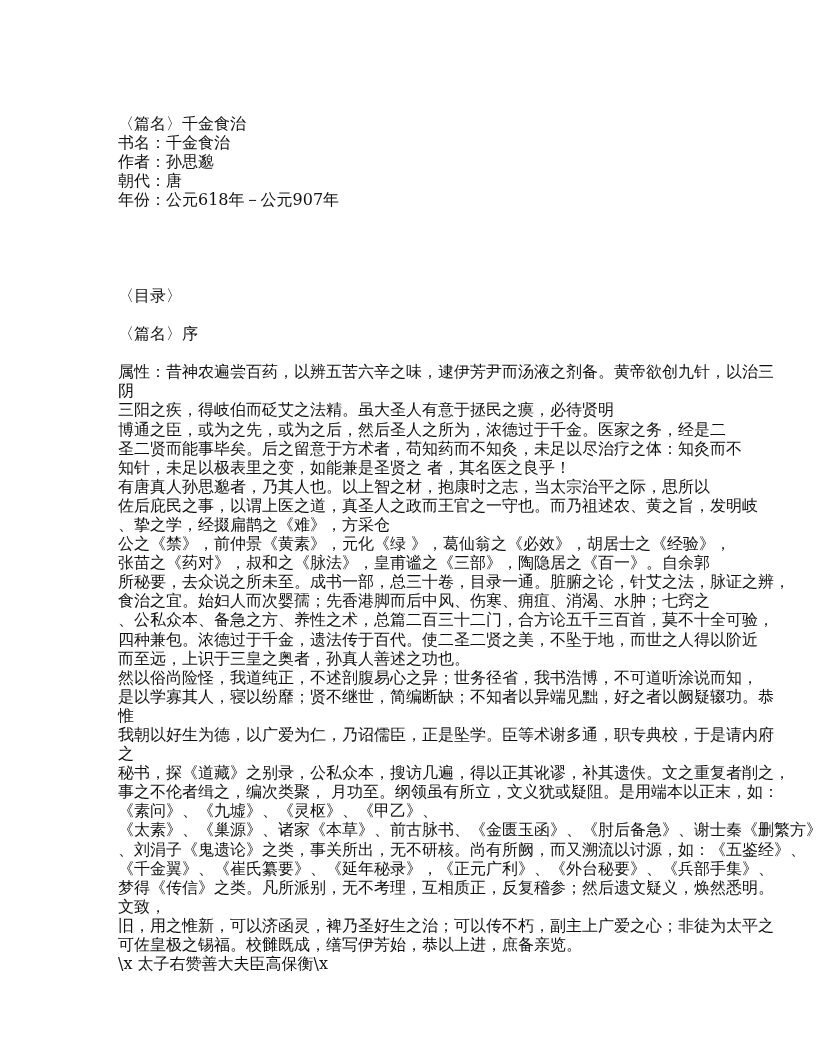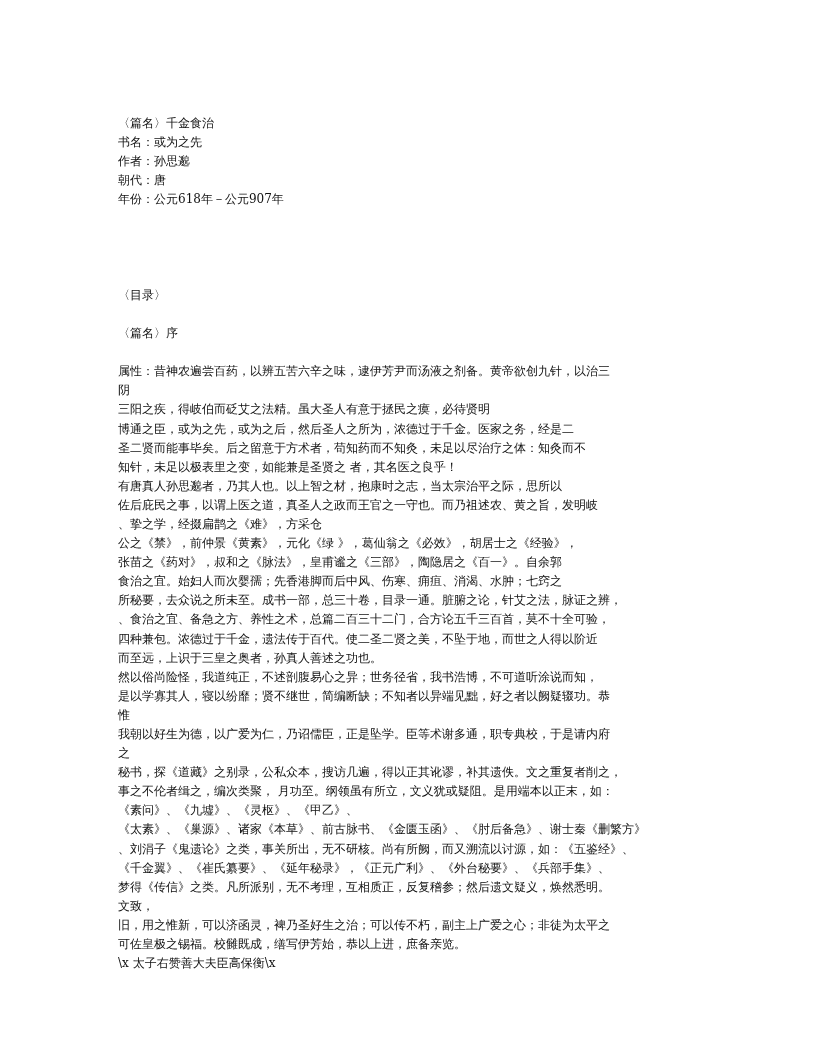--- a/index.html
+++ b/index.html
@@ -15,36 +15,36 @@
       font-family: "DejaVu Serif", "Liberation Serif", serif;
       color: #111111;
     }
     .page {
       position: absolute;
       left: 118px;
       top: 114px;
       width: 590px;
     }
     .line {
-      font-size: 12px;
+      font-size: 16px;
       line-height: 19.1px;
       height: 19.1px;
       white-space: nowrap;
       letter-spacing: 0px;
     }
     .blank {
       height: 19.1px;
     }
   </style>
 </head>
 <body>
 
 <div class="page">
   <div class="line">〈篇名〉千金食治</div>
-  <div class="line">书名：或为之先</div>
+  <div class="line">书名：千金食治</div>
   <div class="line">作者：孙思邈</div>
   <div class="line">朝代：唐</div>
   <div class="line">年份：公元618年－公元907年</div>
 
   <div class="blank"></div>
   <div class="blank"></div>
   <div class="blank"></div>
   <div class="blank"></div>
 
   <div class="line">〈目录〉</div>
@@ -57,23 +57,23 @@
     <div class="line">阴</div>
     <div class="line">三阳之疾，得岐伯而砭艾之法精。虽大圣人有意于拯民之瘼，必待贤明</div>
     <div class="line">博通之臣，或为之先，或为之后，然后圣人之所为，浓德过于千金。医家之务，经是二</div>
     <div class="line">圣二贤而能事毕矣。后之留意于方术者，苟知药而不知灸，未足以尽治疗之体：知灸而不</div>
     <div class="line">知针，未足以极表里之变，如能兼是圣贤之 者，其名医之良乎！</div>
     <div class="line">有唐真人孙思邈者，乃其人也。以上智之材，抱康时之志，当太宗治平之际，思所以</div>
     <div class="line">佐后庇民之事，以谓上医之道，真圣人之政而王官之一守也。而乃祖述农、黄之旨，发明岐</div>
     <div class="line">、挚之学，经掇扁鹊之《难》，方采仓</div>
     <div class="line">公之《禁》，前仲景《黄素》，元化《绿 》，葛仙翁之《必效》，胡居士之《经验》，</div>
     <div class="line">张苗之《药对》，叔和之《脉法》，皇甫谧之《三部》，陶隐居之《百一》。自余郭</div>
+    <div class="line">所秘要，去众说之所未至。成书一部，总三十卷，目录一通。脏腑之论，针艾之法，脉证之辨，</div>
     <div class="line">食治之宜。始妇人而次婴孺；先香港脚而后中风、伤寒、痈疽、消渴、水肿；七窍之</div>
-    <div class="line">所秘要，去众说之所未至。成书一部，总三十卷，目录一通。脏腑之论，针艾之法，脉证之辨，</div>
-    <div class="line">、食治之宜、备急之方、养性之术，总篇二百三十二门，合方论五千三百首，莫不十全可验，</div>
+    <div class="line">、公私众本、备急之方、养性之术，总篇二百三十二门，合方论五千三百首，莫不十全可验，</div>
     <div class="line">四种兼包。浓德过于千金，遗法传于百代。使二圣二贤之美，不坠于地，而世之人得以阶近</div>
     <div class="line">而至远，上识于三皇之奥者，孙真人善述之功也。</div>
     <div class="line">然以俗尚险怪，我道纯正，不述剖腹易心之异；世务径省，我书浩博，不可道听涂说而知，</div>
     <div class="line">是以学寡其人，寝以纷靡；贤不继世，简编断缺；不知者以异端见黜，好之者以阙疑辍功。恭</div>
     <div class="line">惟</div>
     <div class="line">我朝以好生为德，以广爱为仁，乃诏儒臣，正是坠学。臣等术谢多通，职专典校，于是请内府</div>
     <div class="line">之</div>
     <div class="line">秘书，探《道藏》之别录，公私众本，搜访几遍，得以正其讹谬，补其遗佚。文之重复者削之，</div>
     <div class="line">事之不伦者缉之，编次类聚， 月功至。纲领虽有所立，文义犹或疑阻。是用端本以正末，如：</div>
     <div class="line">《素问》、《九墟》、《灵枢》、《甲乙》、</div>

